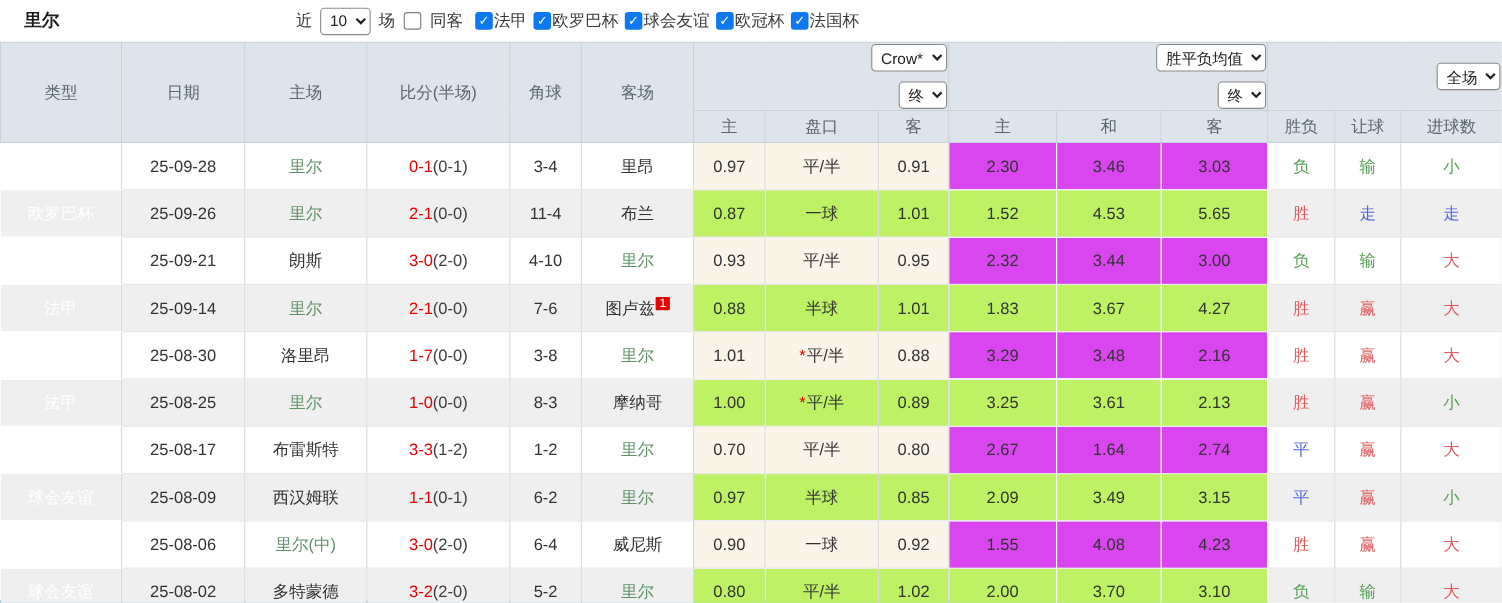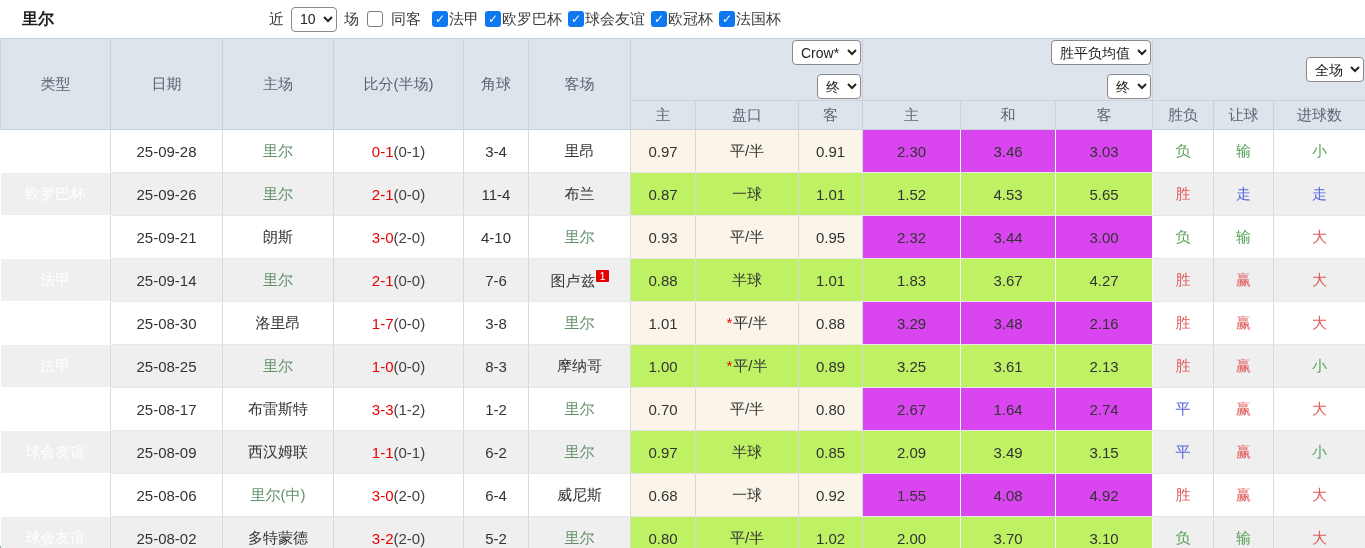--- a/index.html
+++ b/index.html
@@ -316,26 +316,26 @@
           <td class="t-red">赢</td>
           <td class="t-green">小</td>
         </tr>
         <tr class="odd">
           <td class="type type-friendly">球会友谊</td>
           <td>25-08-06</td>
           <td class="subject">里尔(中)</td>
           <td><span class="score-main">3-0</span><span class="score-half">(2-0)</span></td>
           <td>6-4</td>
           <td class="">威尼斯</td>
-          <td class="c-asian">0.68</td>
+          <td class="c-asian">0.90</td>
           <td class="c-asian">一球</td>
           <td class="c-asian">0.92</td>
           <td class="c-euro">1.55</td>
           <td class="c-euro">4.08</td>
-          <td class="c-euro">4.92</td>
+          <td class="c-euro">4.23</td>
           <td class="t-red">胜</td>
           <td class="t-red">赢</td>
           <td class="t-red">大</td>
         </tr>
         <tr class="even">
           <td class="type type-friendly">球会友谊</td>
           <td>25-08-02</td>
           <td class="">多特蒙德</td>
           <td><span class="score-main">3-2</span><span class="score-half">(2-0)</span></td>
           <td>5-2</td>

